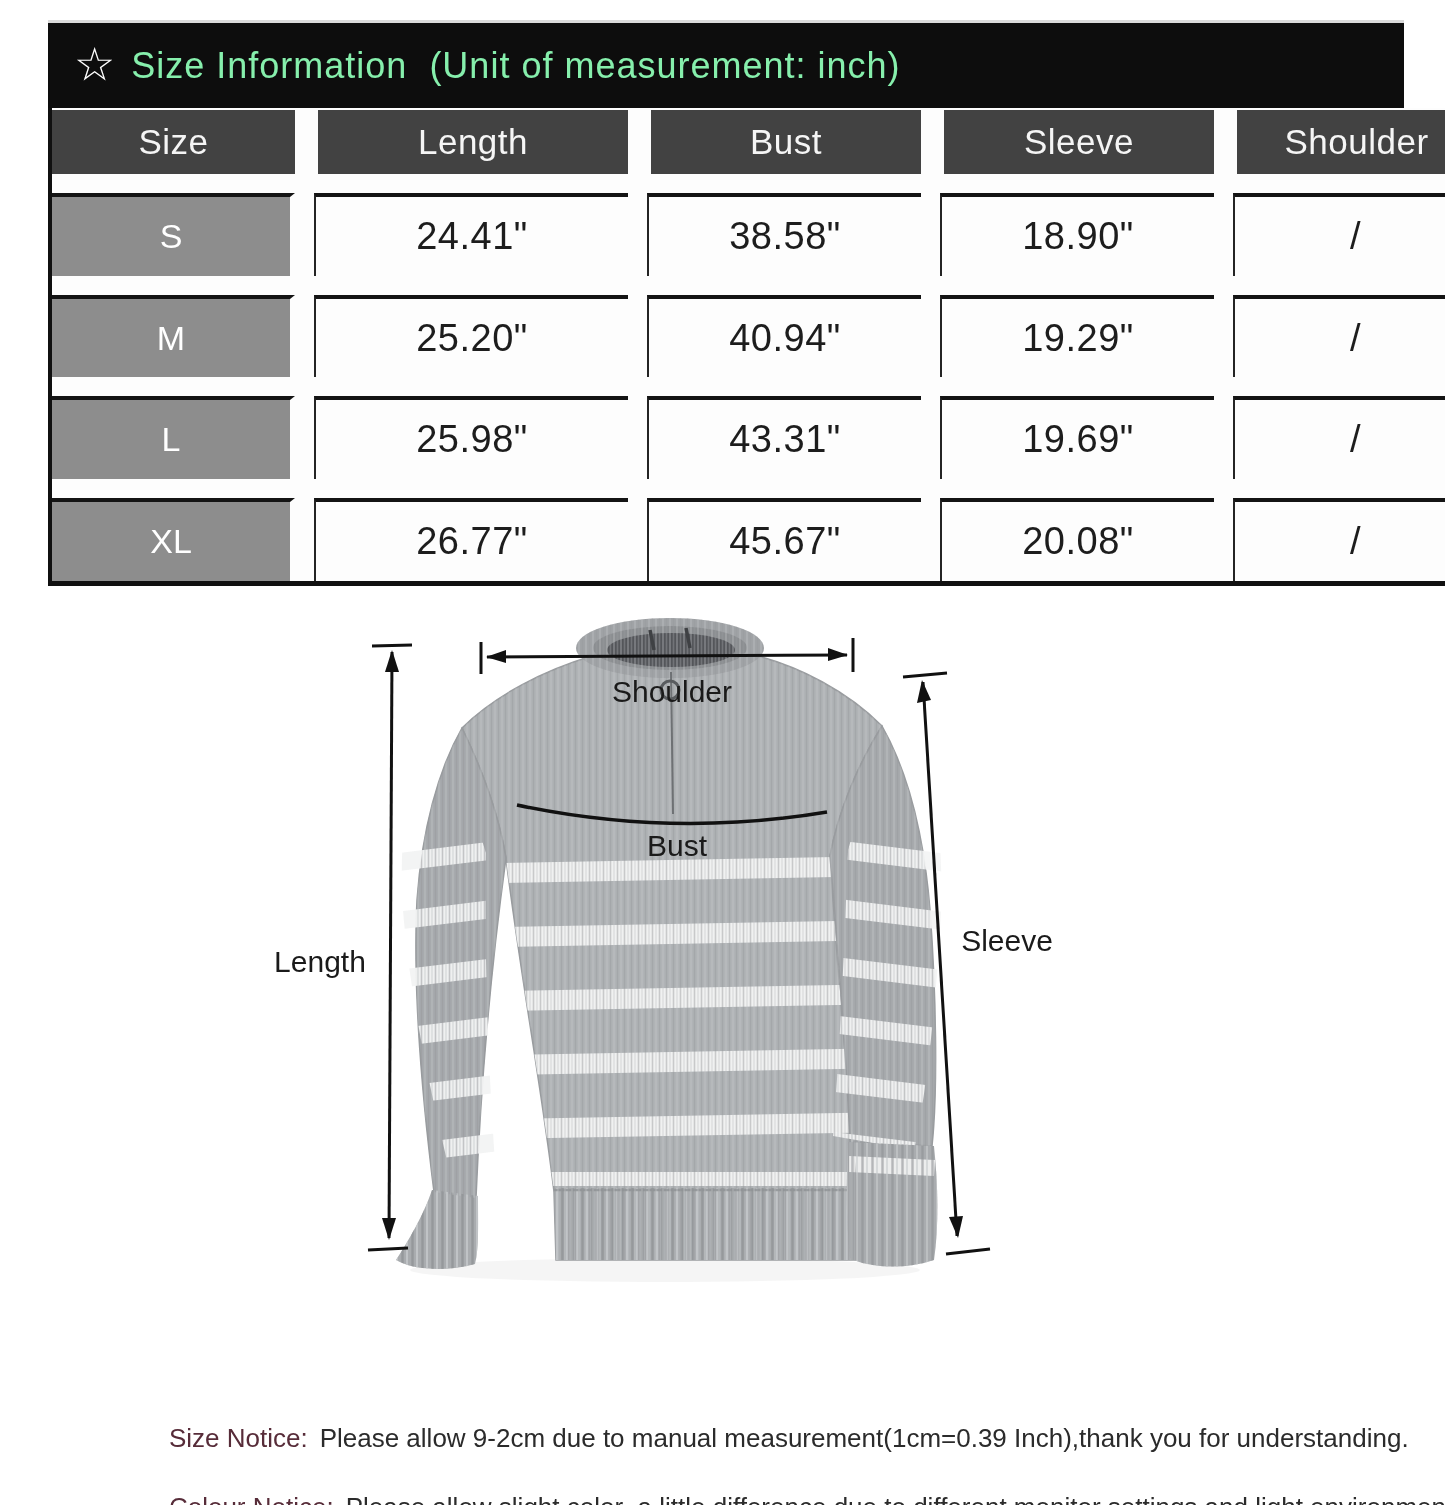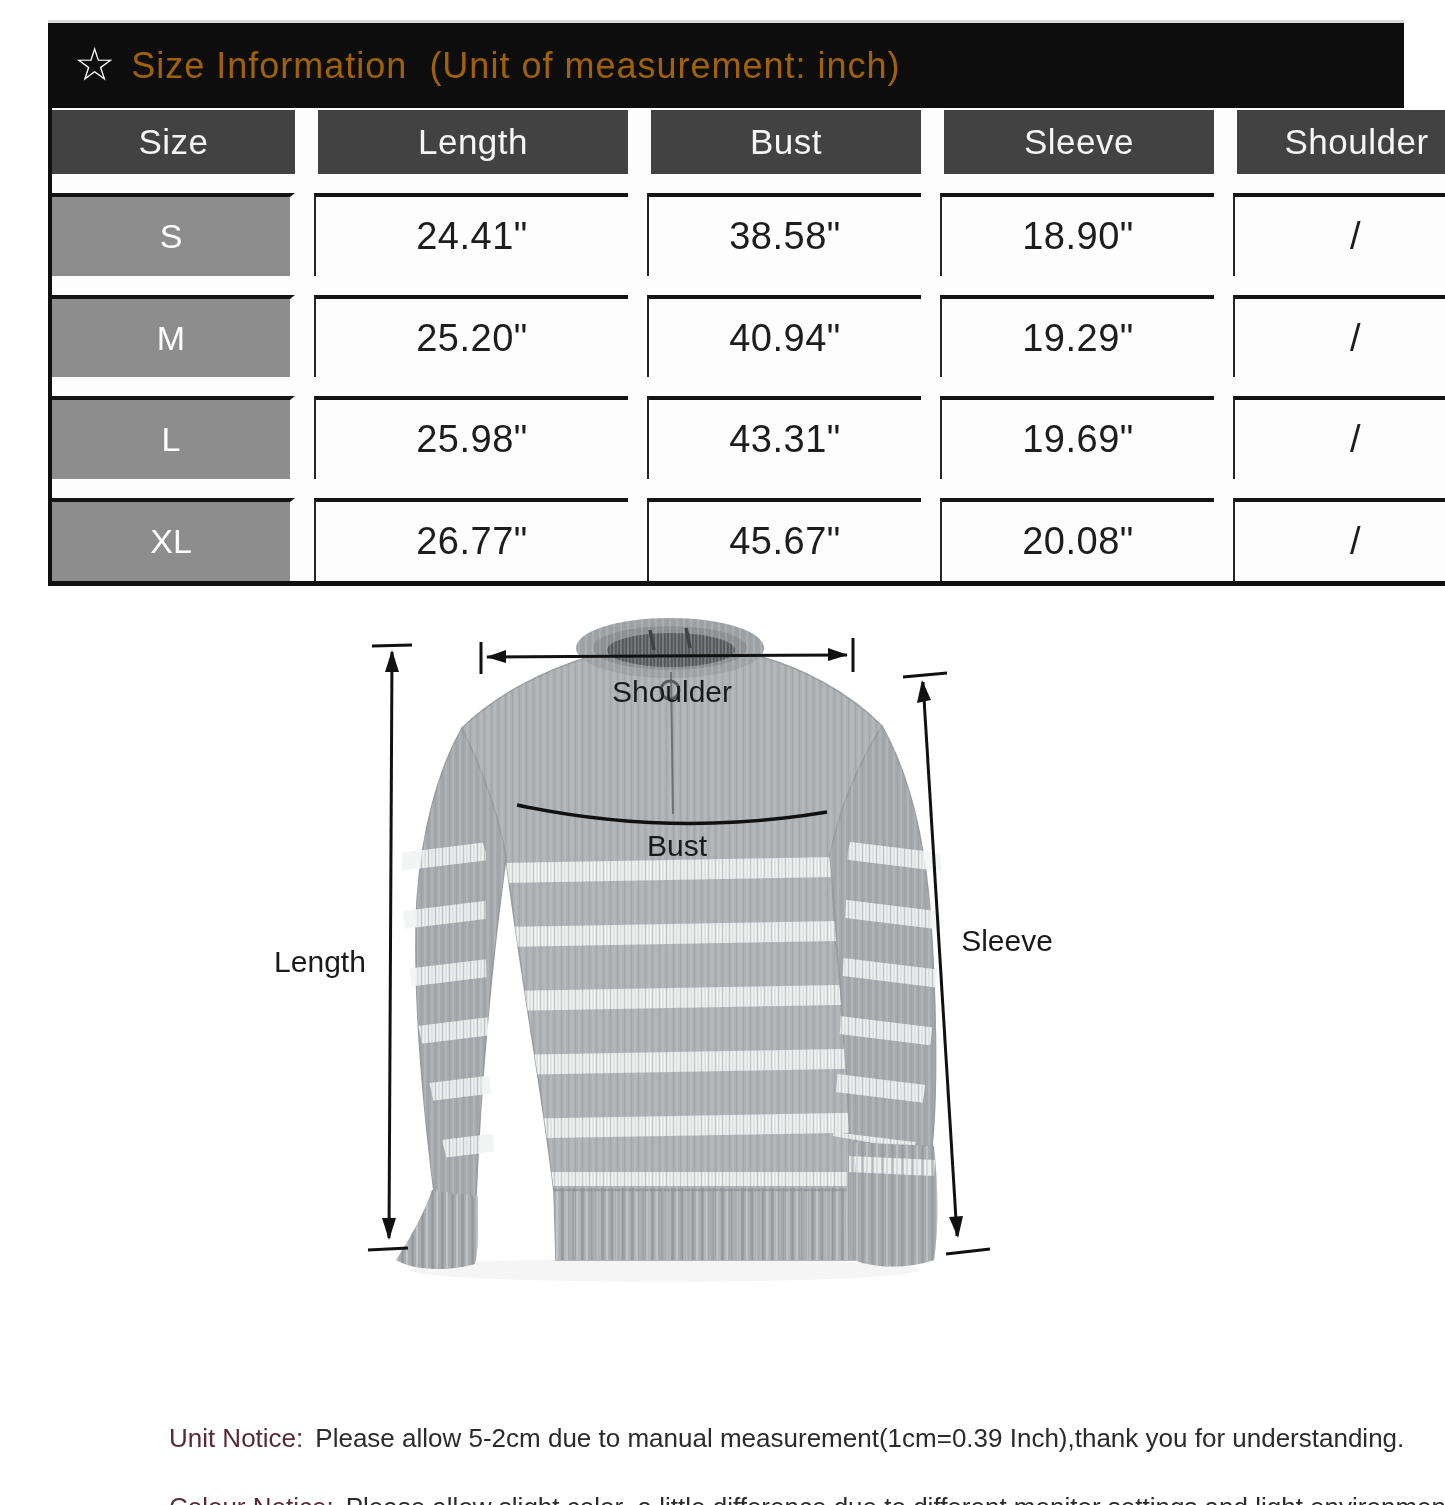--- a/index.html
+++ b/index.html
@@ -17,21 +17,21 @@
     background:#0d0d0d;
     border-top:3px solid #d9d9d9;
     box-sizing:border-box;
     display:flex;align-items:center;
     color:#ffffff;
   }
   .star{
     font-size:46px;line-height:1;margin:0 16px 4px 26px;color:#ffffff;
   }
   .title-text{
-    font-size:36px;letter-spacing:1px;white-space:pre;color:#a16207;
+    font-size:36px;letter-spacing:1px;white-space:pre;color:#86efac;
   }
 
   
   .grid{
     position:absolute;left:48px;top:108px;
     display:grid;
     grid-template-columns:243px 314px 274px 274px 243px;
     grid-template-rows:66px 83px 82px 83px 83px;
     border-left:4px solid #101010;
     border-right:4px solid #101010;
@@ -231,19 +231,19 @@
 
     <g>
       <text x="672" y="142" text-anchor="middle">Shoulder</text>
       <text x="677" y="296" text-anchor="middle">Bust</text>
       <text x="320" y="412" text-anchor="middle">Length</text>
       <text x="1007" y="391" text-anchor="middle">Sleeve</text>
     </g>
   </svg>
 
   <div class="notice notice1">
-    <span class="nlabel">Unit Notice:</span><span class="ntext">Please allow 5-2cm due to manual measurement(1cm=0.39 Inch),thank you for understanding.</span>
+    <span class="nlabel">Size Notice:</span><span class="ntext">Please allow 9-2cm due to manual measurement(1cm=0.39 Inch),thank you for understanding.</span>
   </div>
   <div class="notice notice2">
     <span class="nlabel">Colour Notice:</span><span class="ntext">Please allow slight color  a little difference due to different monitor settings and light environment.</span>
   </div>
 
 </div>
 
 </body></html>

